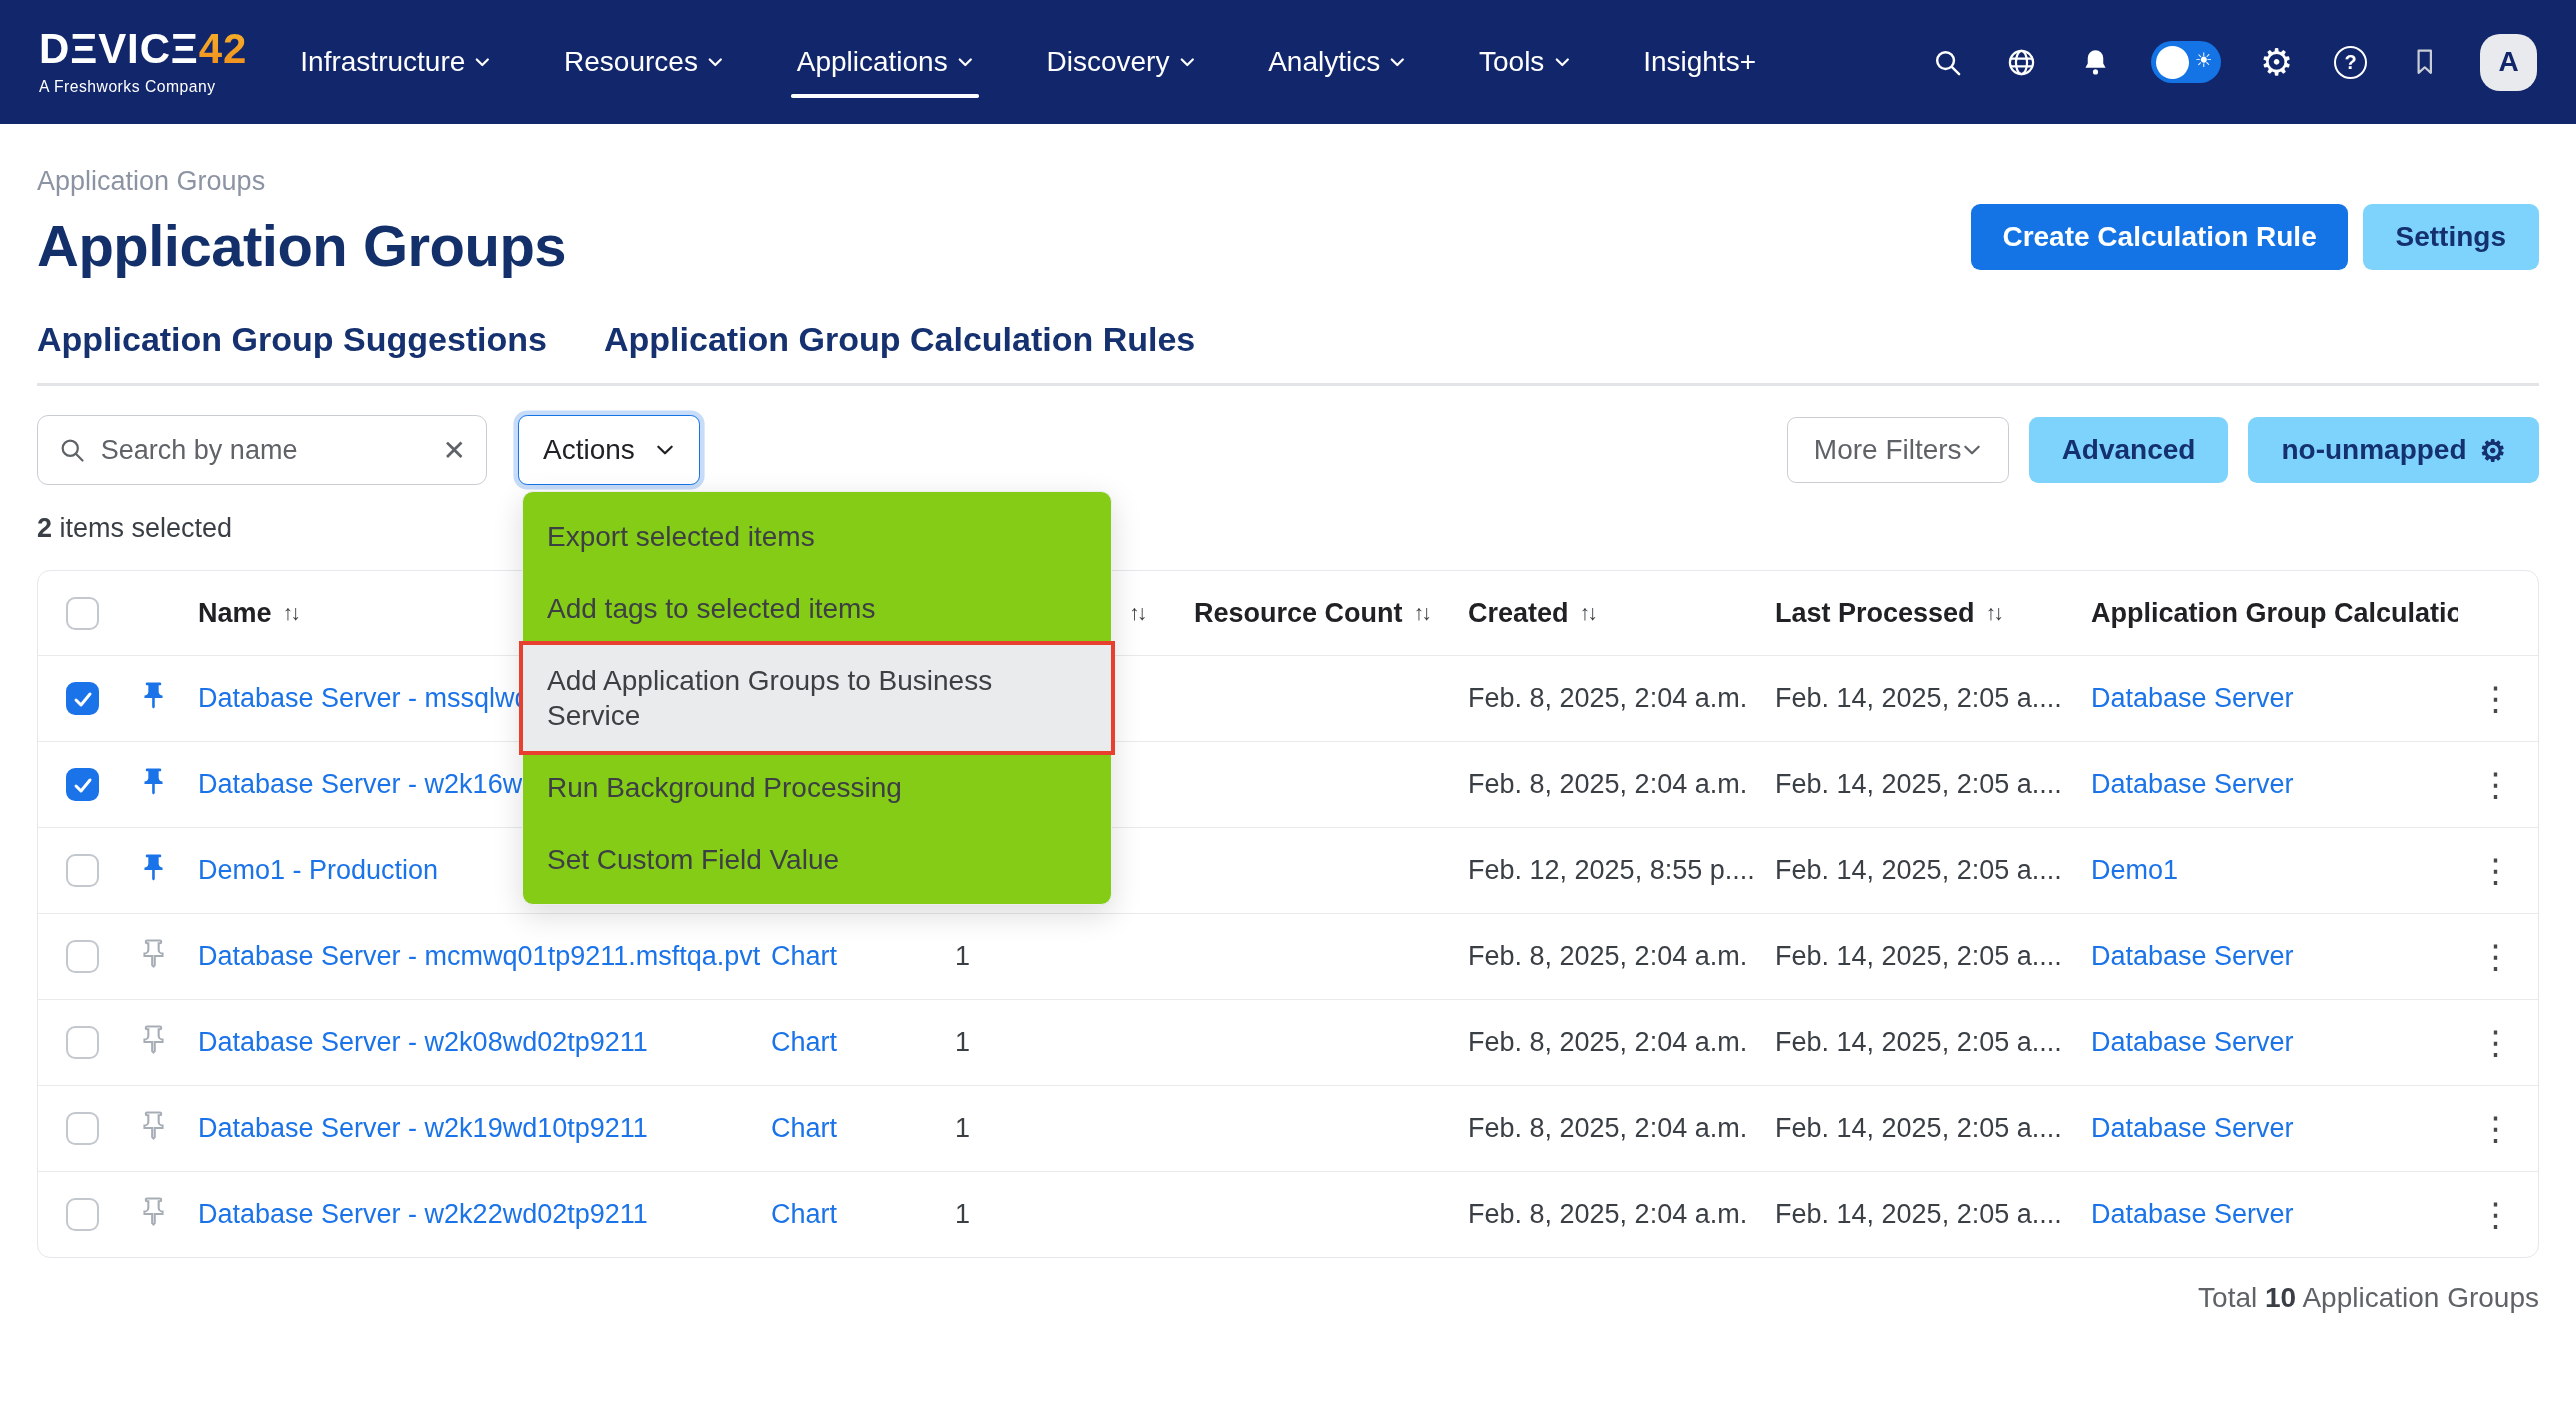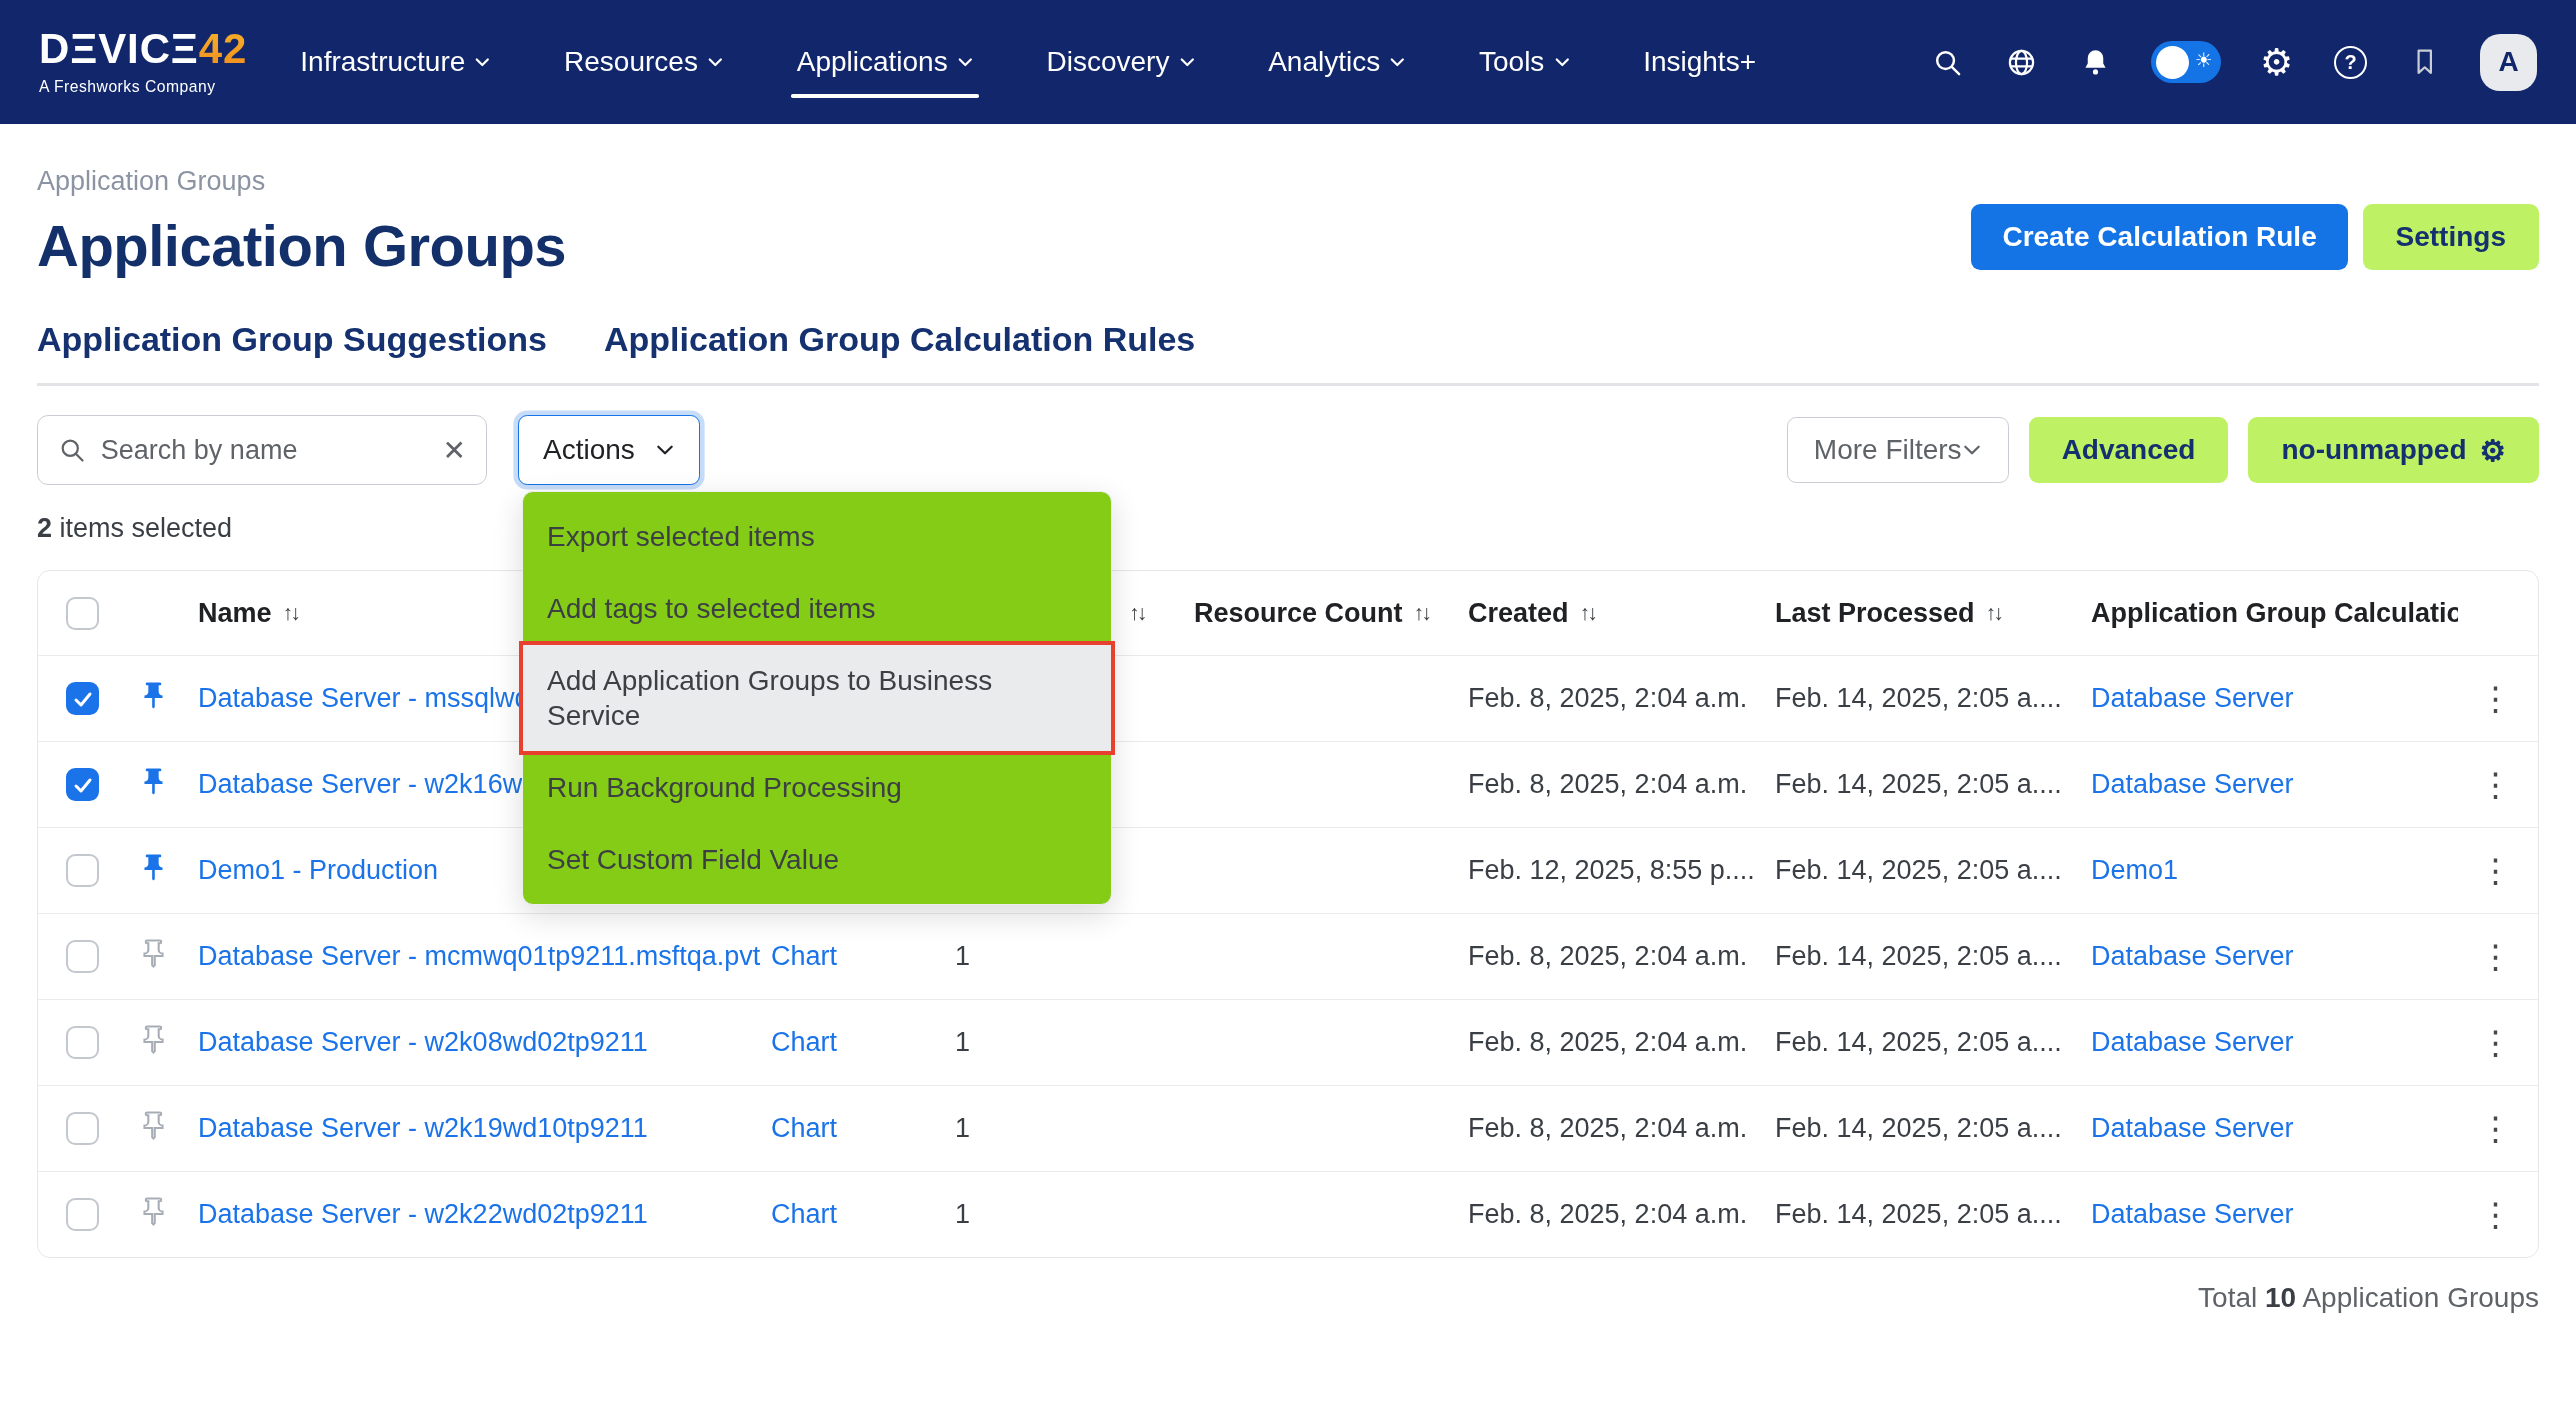--- a/index.html
+++ b/index.html
@@ -26,21 +26,21 @@
   .avatar { width:57px; height:57px; border-radius:20px; background:#E9EAEE; color:#12276B; font-size:28px; font-weight:bold; display:flex; align-items:center; justify-content:center; cursor:pointer; }
 
   
   .content { padding:0 37px; }
   .page-head { display:flex; justify-content:space-between; align-items:flex-end; margin-top:42px; }
   .breadcrumb { color:#8C94A3; font-size:27px; }
   .page-title { color:#13306B; font-size:58px; font-weight:bold; margin-top:14.8px; letter-spacing:-0.5px; }
   .head-actions { display:flex; gap:14.8px; margin-bottom:9.2px; }
   .btn { border:none; border-radius:9.2px; height:66px; font-family:inherit; font-size:28px; font-weight:bold; cursor:pointer; display:flex; align-items:center; gap:13px; }
   .btn-primary { background:#1474E6; color:#fff; padding:0 31px; }
-  .btn-soft { background:#bef264; color:#14306E; padding:0 33px; }
+  .btn-soft { background:#7dd3fc; color:#14306E; padding:0 33px; }
 
   
   .tabs { display:flex; gap:57px; margin-top:41px; border-bottom:3.7px solid #E2E4E8; }
   .tab { font-size:34px; font-weight:bold; color:#15316F; padding-bottom:24px; position:relative; cursor:pointer; white-space:nowrap; }
   .tab.active::after { content:""; position:absolute; left:0; right:0; bottom:-3.7px; height:5.5px; background:#14306E; }
 
   
   .toolbar { display:flex; margin-top:29.5px; }
   .search-box { width:450px; height:70px; border:1.4px solid #C9CDD3; border-radius:11px; display:flex; align-items:center; padding:0 20px; gap:14.8px; color:#5F6368; }
   .search-box input { border:none; outline:none; flex:1; font-family:inherit; font-size:27px; color:#202124; min-width:0; }

